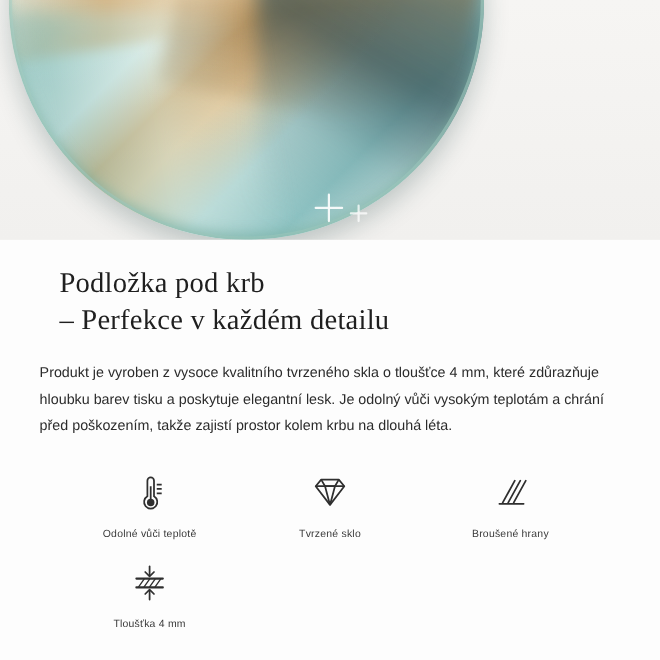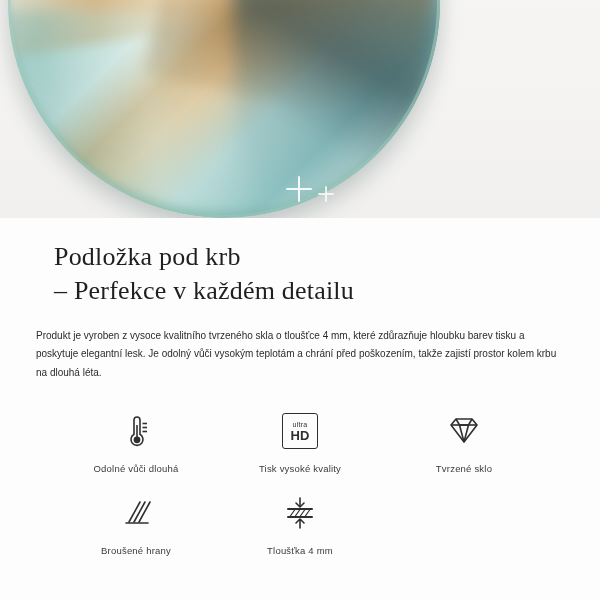--- a/index.html
+++ b/index.html
@@ -138,21 +138,21 @@
     font-family: "Liberation Serif", serif;
     font-size: 26px;
     font-weight: 400;
     line-height: 1.32;
     color: #1f1f1f;
     margin: 0 0 18px 18px;
     letter-spacing: .2px;
   }
   h1.title .line2 { display: block; }
   p.desc {
-    font-size: 10px;
+    font-size: 13px;
     line-height: 1.85;
     color: #2b2b2b;
     margin: 0;
     max-width: 536px;
   }
 
   
   .features {
     margin-top: 26px;
     display: grid;
@@ -225,32 +225,23 @@
         <div class="ico">
           <svg width="40" height="40" viewBox="0 0 40 40" fill="none" stroke="#2f2f2f" stroke-width="1.6">
             <path d="M18 9a3 3 0 0 1 6 0v14.2a6 6 0 1 1-6 0V9z"></path>
             <line x1="21" y1="14" x2="21" y2="26"></line>
             <circle cx="21" cy="28.8" r="3.4" fill="#2f2f2f" stroke="none"></circle>
             <line x1="26.5" y1="12.5" x2="31" y2="12.5"></line>
             <line x1="26.5" y1="16.5" x2="31" y2="16.5"></line>
             <line x1="26.5" y1="20.5" x2="31" y2="20.5"></line>
           </svg>
         </div>
-        <div class="cap">Odolné vůči dlouhá</div>
-      </div>
-
-      <div class="feature">
-        <div class="ico">
-          <div class="ultrahd">
-            <span class="u1">ultra</span>
-            <span class="u2">HD</span>
-          </div>
-        </div>
-        <div class="cap">Tisk vysoké kvality</div>
-      </div>
+        <div class="cap">Odolné vůči teplotě</div>
+      </div>
+
 
 
       <div class="feature">
         <div class="ico">
           <svg width="42" height="36" viewBox="0 0 42 36" fill="none" stroke="#2f2f2f" stroke-width="1.6" stroke-linejoin="round">
             <path d="M8 12l5-6h16l5 6-13 17L8 12z"></path>
             <path d="M8 12h26"></path>
             <path d="M13 6l3.5 6L21 29"></path>
             <path d="M29 6l-3.5 6L21 29"></path>
             <path d="M16.5 12h9"></path>

